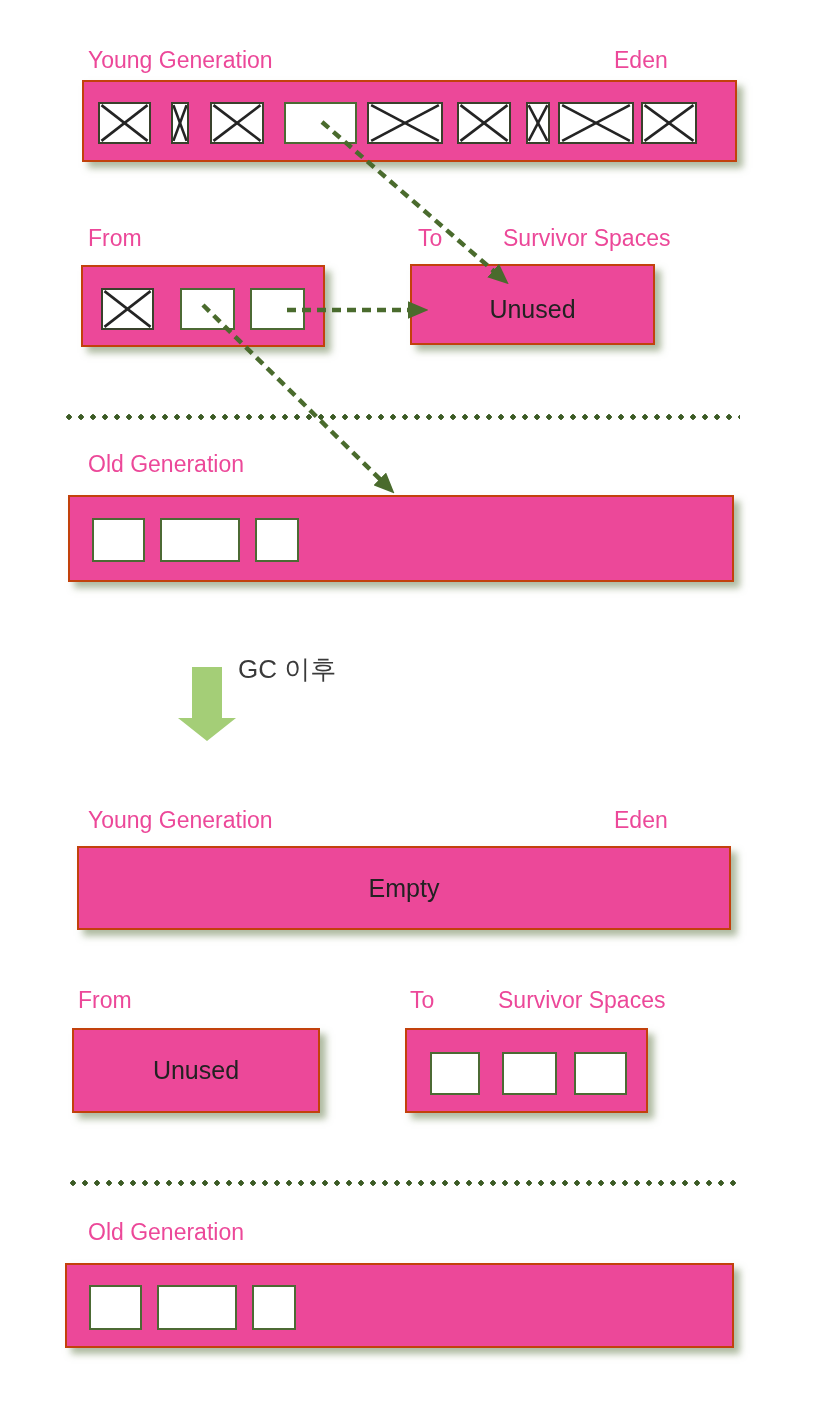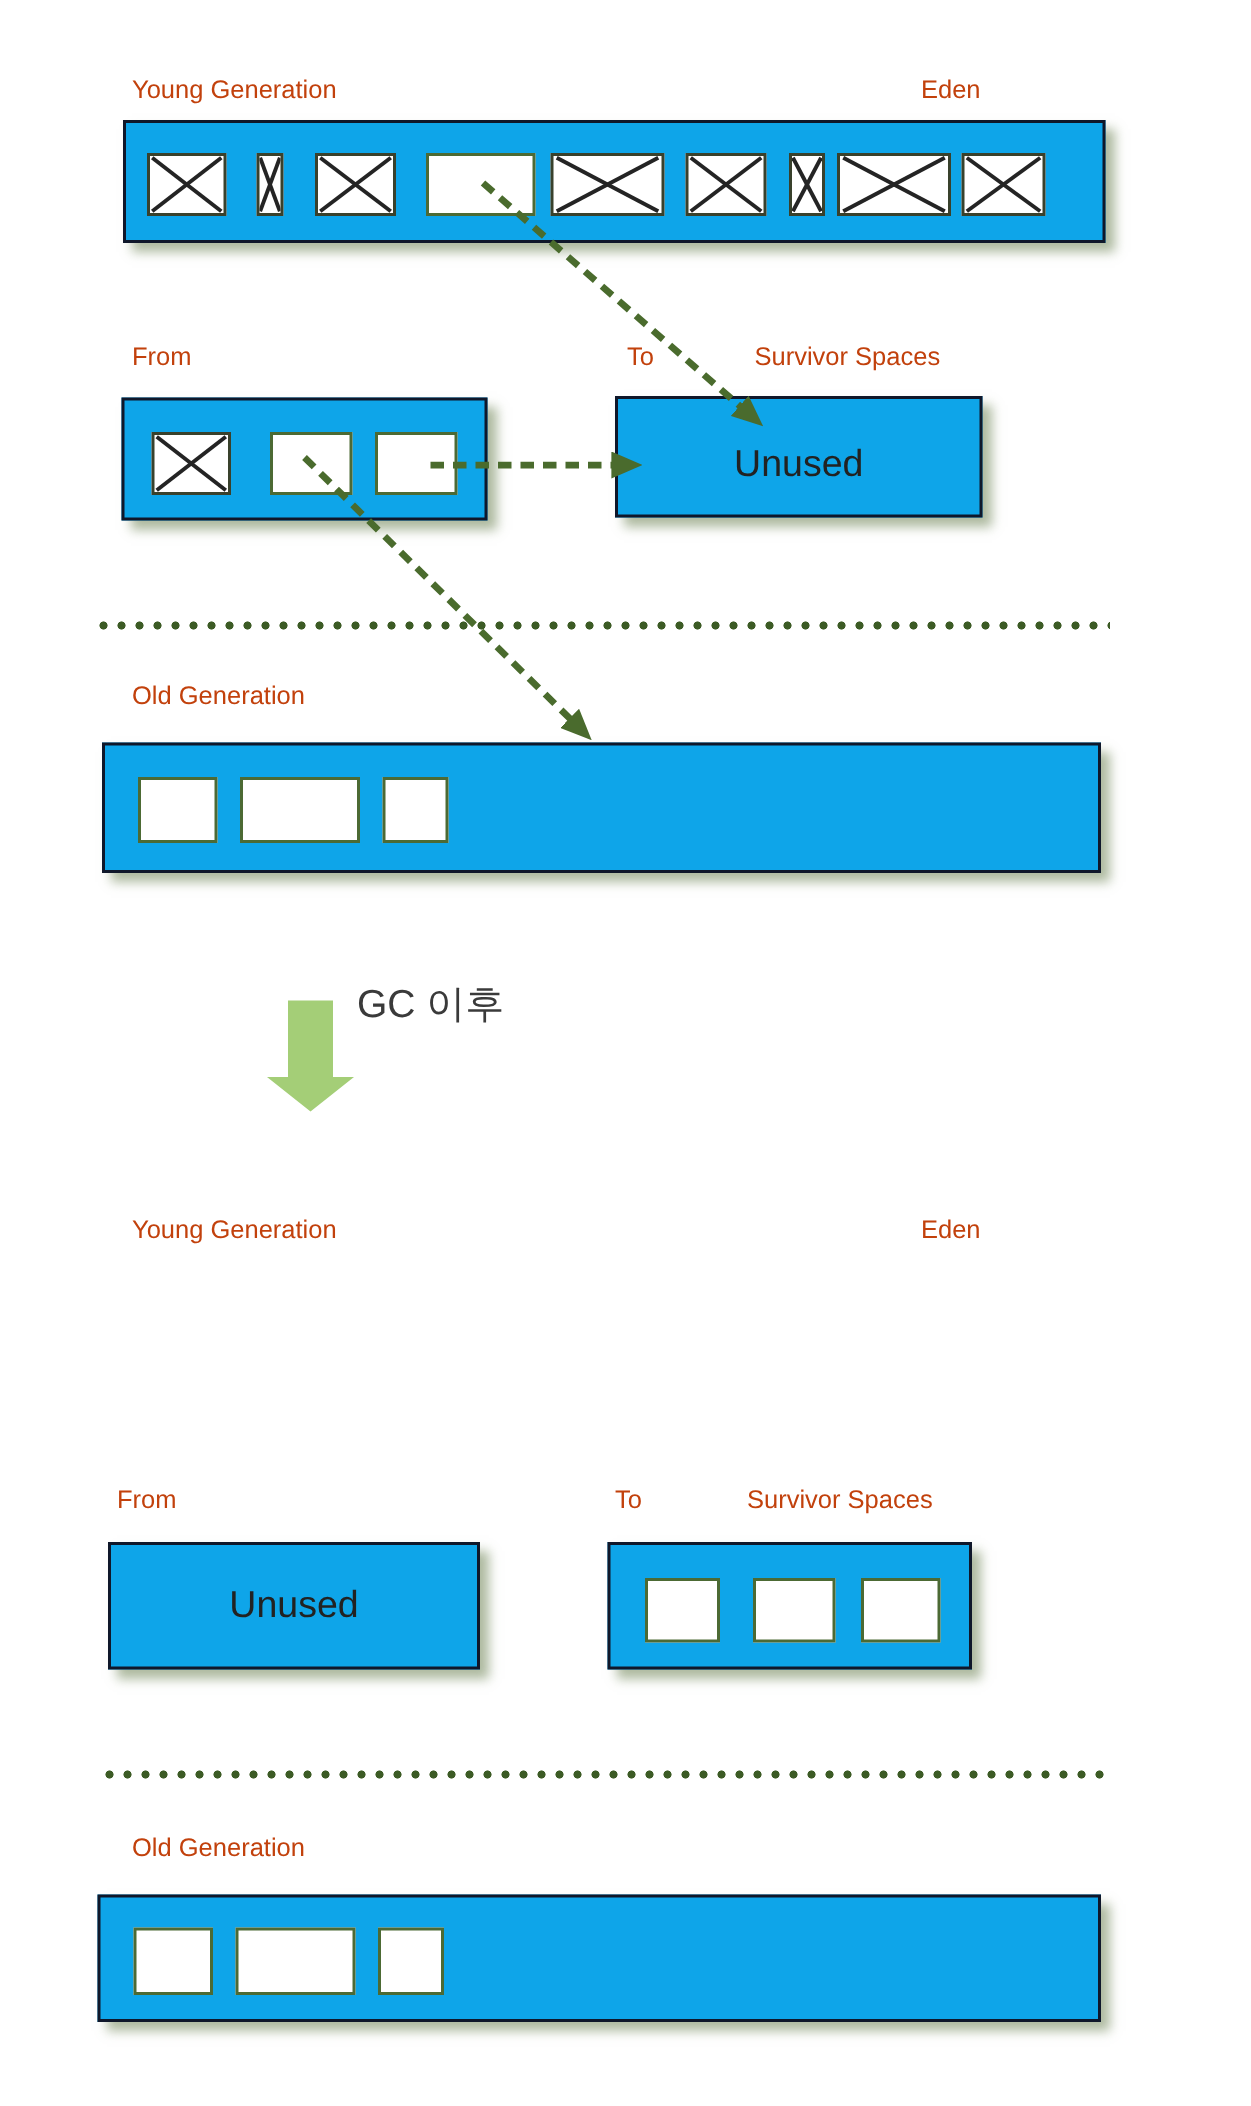--- a/index.html
+++ b/index.html
@@ -15,28 +15,28 @@
     position:absolute;left:0;top:0;width:834px;height:1404px;
     pointer-events:none;z-index:5;
   }
   .dash{
     fill:none;stroke:#4A6B2D;stroke-width:4.5;
     stroke-dasharray:9 6;
   }
   .gcarrow{fill:#A4CE77;stroke:none;}
   .lbl{
     position:absolute;
-    font-size:17px;line-height:28px;
-    color:#c2410c;white-space:nowrap;
+    font-size:23px;line-height:28px;
+    color:#ec4899;white-space:nowrap;
     z-index:3;
   }
   .bar{
     position:absolute;
-    background:#0ea5e9;
-    border:2px solid #0f172a;
+    background:#ec4899;
+    border:2px solid #c2410c;
     box-sizing:border-box;
     box-shadow:6px 6px 7px rgba(108,130,82,.55);
     z-index:2;
   }
   .bar-text{
     display:flex;align-items:center;justify-content:center;
     font-size:25px;color:#222;
   }
   .cell{
     position:absolute;
@@ -161,20 +161,23 @@
       <div class="cell free" style="left: 22px; width: 53px;"></div>
       <div class="cell free" style="left: 90px; width: 80px;"></div>
       <div class="cell free" style="left: 185px; width: 44px;"></div>
     </div>
 
   <div class="gc-lbl" style="left:238px;top:652px">GC 이후</div>
 
   <div class="lbl" style="left:88px;top:806px">Young Generation</div>
   <div class="lbl" style="left:614px;top:806px">Eden</div>
 
+  <div class="bar bar-text" id="empty-bar" style="left:77px;top:846px;width:654px;height:84px">
+    <span>Empty</span>
+  </div>
 
   <div class="lbl" style="left:78px;top:986px">From</div>
   <div class="lbl" style="left:410px;top:986px">To</div>
   <div class="lbl" style="left:498px;top:986px">Survivor Spaces</div>
 
   <div class="bar bar-text" id="from2-bar" style="left:72px;top:1028px;width:248px;height:85px">
     <span>Unused</span>
   </div>
 
   <div class="bar" id="to2-bar" style="left:405px;top:1028px;width:243px;height:85px">

